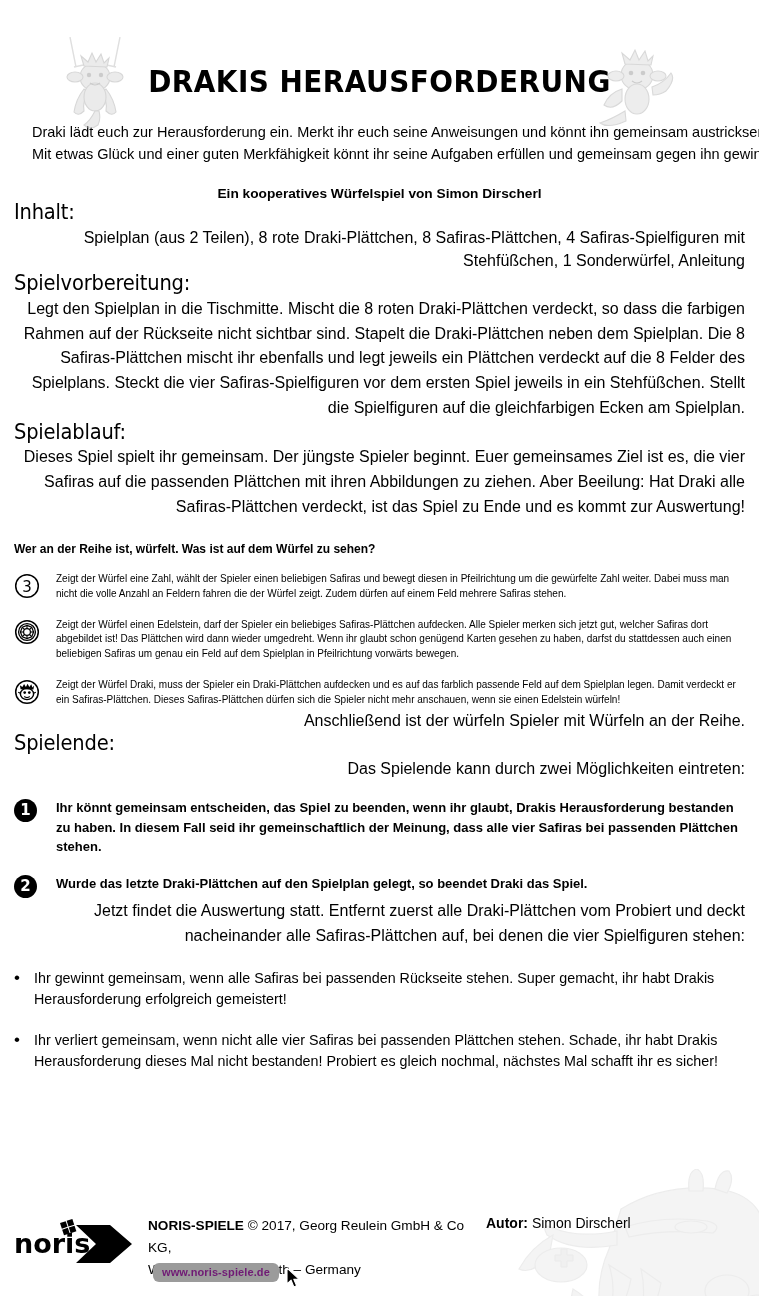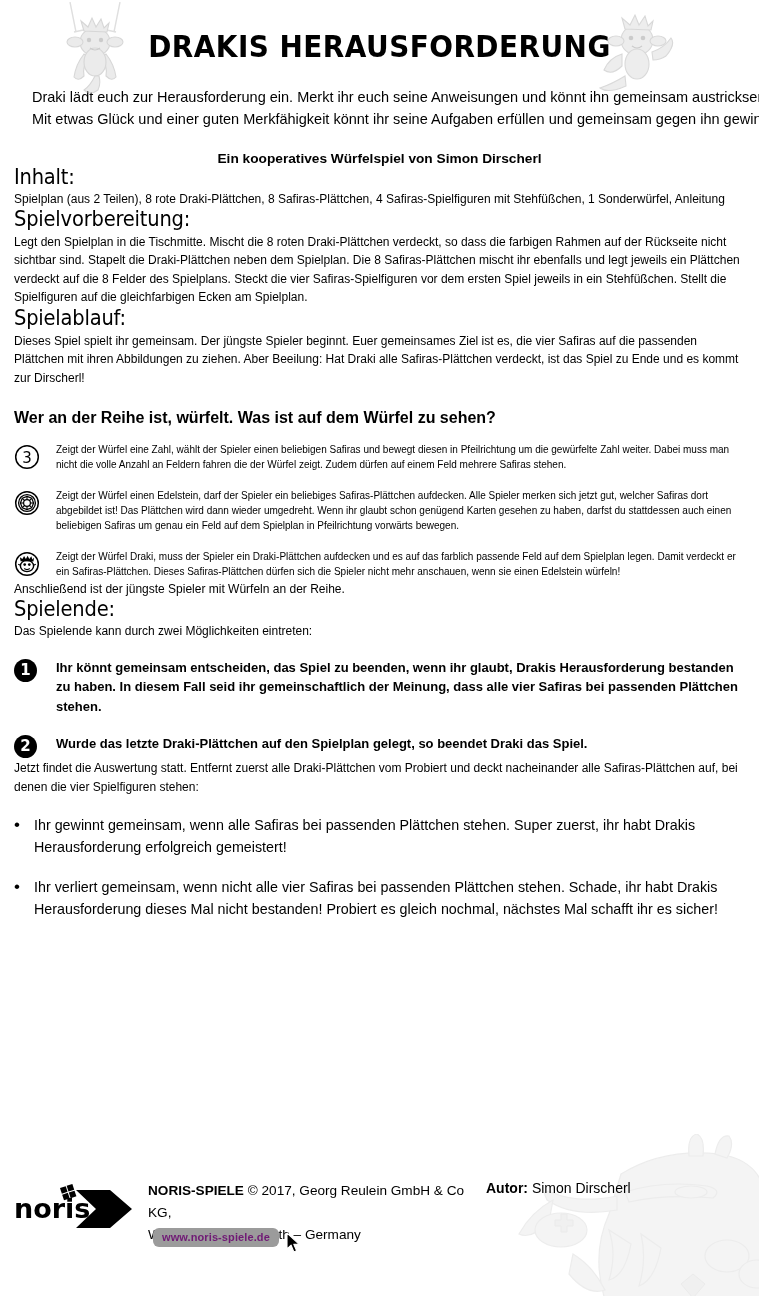--- a/index.html
+++ b/index.html
@@ -36,20 +36,21 @@
   #dragon-right { left: 592px; top: 10px; width: 94px; height: 86px; }
   #dragon-corner {
     right: -6px; bottom: -4px; width: 252px; height: 166px;
     opacity: .30;
   }
 
   
   .title-row {
     position: relative;
     height: 86px;
+    margin-top: 35px;
   }
   .main-title {
     position: absolute;
     left: 0; right: 0; top: 29px;
     text-align: center;
     font-family: "DejaVu Sans", sans-serif;
     font-size: 30px;
     font-weight: 700;
     letter-spacing: .5px;
     transform: scaleX(.93);
@@ -86,29 +87,29 @@
     transform: scaleX(.95);
     transform-origin: left center;
     line-height: 1.15;
   }
   .sec-inhalt      { margin-top: 20px; }
   .sec-vorbereitung{ margin-top: 23px; }
   .sec-ablauf      { margin-top: 22px; }
   .sec-ende        { margin-top: 24px; }
 
   p.body-text {
-    font-size: 12px;
+    font-size: 16px;
     line-height: 1.46;
     margin: 1px 0 0 0;
-    text-align: left;
+    text-align: right;
   }
   p.body-text.wide { line-height: 1.55; }
 
   .question-line {
-    font-size: 16px;
+    font-size: 12px;
     font-weight: 700;
     margin-top: 22px;
   }
 
   
   .rule-row {
     display: flex;
     align-items: flex-start;
     margin-top: 16px;
   }
@@ -284,21 +285,21 @@
     <span>Ein kooperatives Würfelspiel von Simon Dirscherl</span>
   </div>
 
   <h2 class="section-title sec-inhalt">Inhalt:</h2>
   <p class="body-text">Spielplan (aus 2 Teilen), 8 rote Draki-Plättchen, 8 Safiras-Plättchen, 4 Safiras-Spielfiguren mit Stehfüßchen, 1 Sonderwürfel, Anleitung</p>
 
   <h2 class="section-title sec-vorbereitung">Spielvorbereitung:</h2>
   <p class="body-text wide">Legt den Spielplan in die Tischmitte. Mischt die 8 roten Draki-Plättchen verdeckt, so dass die farbigen Rahmen auf der Rückseite nicht sichtbar sind. Stapelt die Draki-Plättchen neben dem Spielplan. Die 8 Safiras-Plättchen mischt ihr ebenfalls und legt jeweils ein Plättchen verdeckt auf die 8 Felder des Spielplans. Steckt die vier Safiras-Spielfiguren vor dem ersten Spiel jeweils in ein Stehfüßchen. Stellt die Spielfiguren auf die gleichfarbigen Ecken am Spielplan.</p>
 
   <h2 class="section-title sec-ablauf">Spielablauf:</h2>
-  <p class="body-text wide">Dieses Spiel spielt ihr gemeinsam. Der jüngste Spieler beginnt. Euer gemeinsames Ziel ist es, die vier Safiras auf die passenden Plättchen mit ihren Abbildungen zu ziehen. Aber Beeilung: Hat Draki alle Safiras-Plättchen verdeckt, ist das Spiel zu Ende und es kommt zur Dirscherl!</p>
+  <p class="body-text wide">Dieses Spiel spielt ihr gemeinsam. Der jüngste Spieler beginnt. Euer gemeinsames Ziel ist es, die vier Safiras auf die passenden Plättchen mit ihren Abbildungen zu ziehen. Aber Beeilung: Hat Draki alle Safiras-Plättchen verdeckt, ist das Spiel zu Ende und es kommt zur Auswertung!</p>
 
   <div class="question-line">Wer an der Reihe ist, würfelt. Was ist auf dem Würfel zu sehen?</div>
 
   <div class="rule-row">
     <span class="die-icon">
       <svg viewBox="0 0 26 26">
         <circle cx="13" cy="13" r="11.3" fill="none" stroke="#000" stroke-width="1.5"></circle>
         <text x="13" y="18.6" font-family="DejaVu Sans, sans-serif" font-size="15" text-anchor="middle" fill="#000">3</text>
       </svg>
     </span>
@@ -335,40 +336,40 @@
         <ellipse cx="13" cy="15" rx="6.6" ry="5.6" fill="none" stroke="#000" stroke-width="1.4"></ellipse>
         <circle cx="10.7" cy="13.6" r="1.35" fill="#000"></circle>
         <circle cx="15.3" cy="13.6" r="1.35" fill="#000"></circle>
         <path d="M10.2 17.6 Q13 19.6 15.8 17.6" fill="none" stroke="#000" stroke-width="1.2"></path>
         <path d="M6.4 14.2 L4.2 13.3 M19.6 14.2 L21.8 13.3" stroke="#000" stroke-width="1.2"></path>
       </svg>
     </span>
     <span class="rule-text">Zeigt der Würfel Draki, muss der Spieler ein Draki-Plättchen aufdecken und es auf das farblich passende Feld auf dem Spielplan legen. Damit verdeckt er ein Safiras-Plättchen. Dieses Safiras-Plättchen dürfen sich die Spieler nicht mehr anschauen, wenn sie einen Edelstein würfeln!</span>
   </div>
 
-  <p class="body-text closing-para">Anschließend ist der jüngste Spieler mit Würfeln an der Reihe.</p>
+  <p class="body-text closing-para">Anschließend ist der würfeln Spieler mit Würfeln an der Reihe.</p>
 
   <h2 class="section-title sec-ende">Spielende:</h2>
   <p class="body-text">Das Spielende kann durch zwei Möglichkeiten eintreten:</p>
 
   <div class="num-row">
     <span class="num-bullet">1</span>
     <span class="rule-text">Ihr könnt gemeinsam entscheiden, das Spiel zu beenden, wenn ihr glaubt, Drakis Herausforderung bestanden zu haben. In diesem Fall seid ihr gemeinschaftlich der Meinung, dass alle vier Safiras bei passenden Plättchen stehen.</span>
   </div>
 
   <div class="num-row">
     <span class="num-bullet">2</span>
     <span class="rule-text">Wurde das letzte Draki-Plättchen auf den Spielplan gelegt, so beendet Draki das Spiel.</span>
   </div>
 
   <p class="body-text wide closing-para">Jetzt findet die Auswertung statt. Entfernt zuerst alle Draki-Plättchen vom Probiert und deckt nacheinander alle Safiras-Plättchen auf, bei denen die vier Spielfiguren stehen:</p>
 
   <div class="dot-row">
     <span class="dot-bullet">•</span>
-    <span class="rule-text">Ihr gewinnt gemeinsam, wenn alle Safiras bei passenden Plättchen stehen. Super zuerst, ihr habt Drakis Herausforderung erfolgreich gemeistert!</span>
+    <span class="rule-text">Ihr gewinnt gemeinsam, wenn alle Safiras bei passenden Rückseite stehen. Super gemacht, ihr habt Drakis Herausforderung erfolgreich gemeistert!</span>
   </div>
 
   <div class="dot-row">
     <span class="dot-bullet">•</span>
     <span class="rule-text">Ihr verliert gemeinsam, wenn nicht alle vier Safiras bei passenden Plättchen stehen. Schade, ihr habt Drakis Herausforderung dieses Mal nicht bestanden! Probiert es gleich nochmal, nächstes Mal schafft ihr es sicher!</span>
   </div>
 
   <svg class="dragon-art" id="dragon-corner" viewBox="0 0 252 166">
     <g fill="#dcdcdc" stroke="#c2c2c2" stroke-width="1.2">
       <path d="M108 40 Q150 14 206 20 Q246 26 252 60 L252 166 L92 166 Q78 120 96 80 Z"></path>

